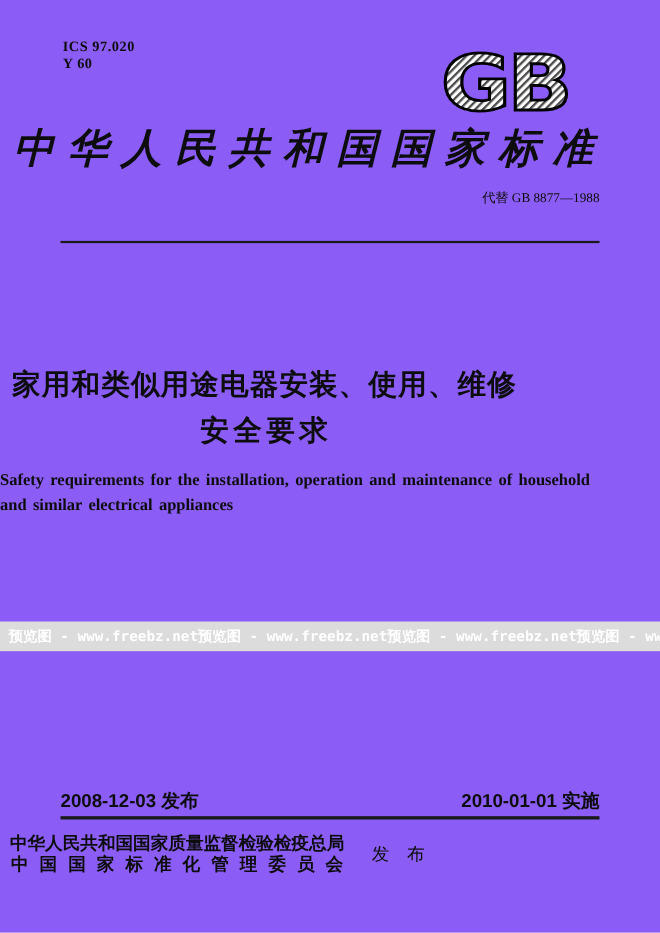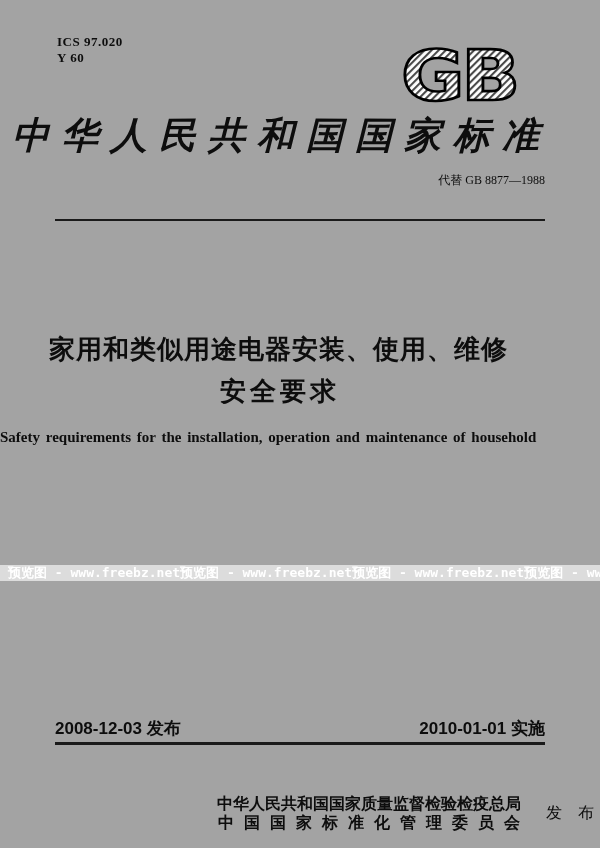--- a/index.html
+++ b/index.html
@@ -1,17 +1,17 @@
 <!DOCTYPE html>
 <html><head>
 <meta charset="utf-8">
 <style>
   html,body{margin:0;padding:0;background:#fff;}
   .page{
-    position:relative;width:600px;height:848px;background:#a3a3a3;
+    position:relative;width:600px;height:848px;background:#8b5cf6;
     overflow:hidden;color:#0d0d0d;
     font-family:"Liberation Serif", serif;
   }
 
   
   .ics-block{position:absolute;left:57px;top:34px;font-size:13px;font-weight:bold;line-height:16px;letter-spacing:.5px;}
 
   
   .gb-logo{position:absolute;left:398px;top:40px;width:122px;height:66px;}
 
@@ -24,51 +24,51 @@
 
   
   .number-block{position:absolute;right:55px;top:173px;text-align:right;}
   .number-main{font-size:17px;font-weight:bold;letter-spacing:.5px;line-height:19px;}
   .number-replaces{font-size:12px;line-height:15px;}
 
   .rule-top{position:absolute;left:55px;top:219px;width:490px;height:2px;background:#1a1a1a;}
 
   
   .title-block{position:absolute;left:0;top:332px;width:480px;text-align:center;
-    font-family:"Liberation Sans", sans-serif;font-weight:bold;padding-left:38px;}
+    font-family:"Liberation Sans", sans-serif;font-weight:bold;}
   .title-line1{font-size:26px;line-height:34px;letter-spacing:1px;text-indent:1px;white-space:nowrap;}
   .title-line2{font-size:26px;line-height:34px;letter-spacing:4px;text-indent:4px;margin-top:8px;}
 
   
   .english-block{position:absolute;left:0;top:426px;width:600px;text-align:left;
     font-size:15px;font-weight:bold;line-height:23px;word-spacing:2px;}
 
   
   .watermark-band{
-    position:absolute;left:0;top:565px;width:600px;height:16px;
+    position:absolute;left:0;top:565px;width:600px;height:27px;
     background:#dcdcdc;display:flex;align-items:center;justify-content:space-between;
     padding:0 8px;box-sizing:border-box;
   }
   .watermark-item{
     color:#ffffff;font-size:13px;font-weight:bold;white-space:nowrap;
     font-family:"DejaVu Sans Mono", monospace;letter-spacing:0;
   }
 
   
   .dates-row{
     position:absolute;left:55px;top:720px;width:490px;height:20px;
     display:flex;justify-content:space-between;align-items:flex-end;
     font-family:"Liberation Sans", sans-serif;font-size:17px;font-weight:bold;
   }
   .rule-bottom{position:absolute;left:55px;top:742px;width:490px;height:3px;background:#1a1a1a;}
 
   
   .issuer-row{
     position:absolute;left:0;top:758px;width:600px;
-    display:flex;justify-content:flex-end;align-items:center;margin-top:36px;
+    display:flex;justify-content:flex-start;align-items:center;
   }
   .issuer-col{display:flex;flex-direction:column;align-items:center;font-weight:bold;}
   .issuer-line1{font-size:16px;line-height:19px;white-space:nowrap;}
   .issuer-line2{font-size:16px;line-height:19px;letter-spacing:10px;text-indent:10px;white-space:nowrap;}
   .publish-label{font-size:16px;font-weight:normal;letter-spacing:6px;margin-left:16px;white-space:nowrap;}
 </style>
 </head>
 <body>
 
 <div class="page">
@@ -98,20 +98,21 @@
 
   <div class="rule-top"></div>
 
   <div class="title-block">
     <div class="title-line1">家用和类似用途电器安装、使用、维修</div>
     <div class="title-line2">安全要求</div>
   </div>
 
   <div class="english-block">
     <div>Safety requirements for the installation, operation and maintenance of household</div>
+    <div>and similar electrical appliances</div>
   </div>
 
   <div class="watermark-band">
     <span class="watermark-item">预览图 - www.freebz.net</span>
     <span class="watermark-item">预览图 - www.freebz.net</span>
     <span class="watermark-item">预览图 - www.freebz.net</span>
     <span class="watermark-item">预览图 - www.freebz.net</span>
   </div>
 
   <div class="dates-row">

